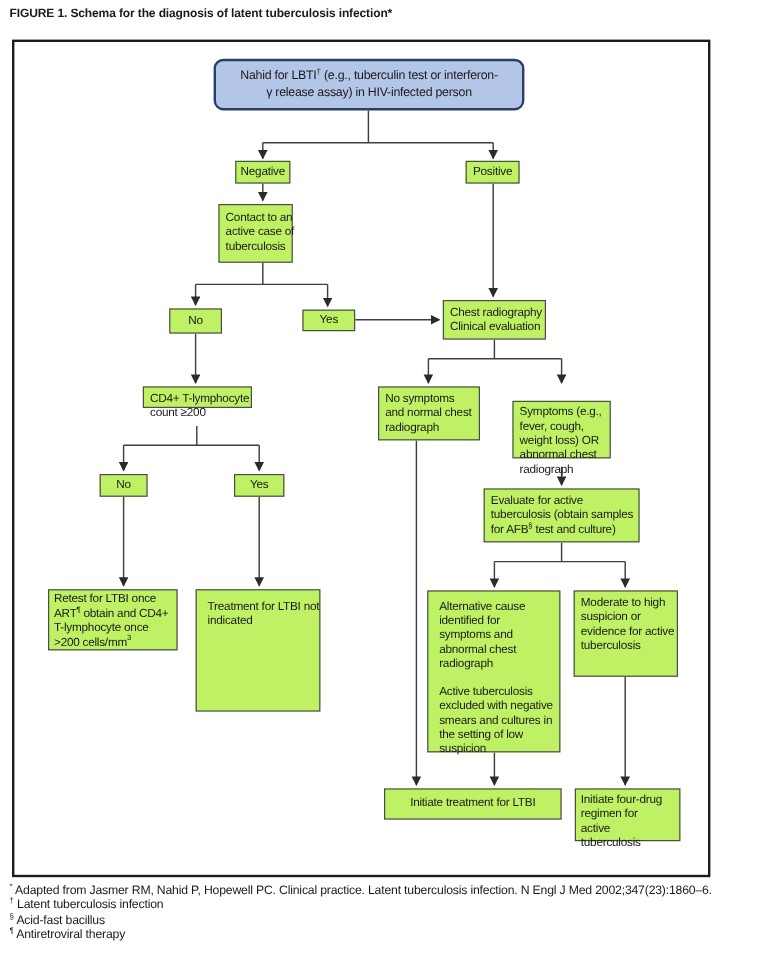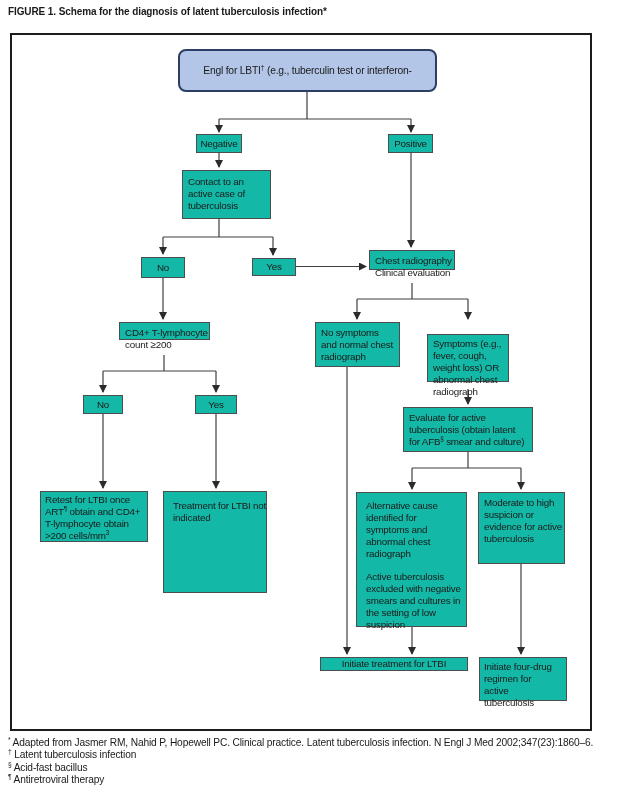--- a/index.html
+++ b/index.html
@@ -10,21 +10,21 @@
   .fig-title{
     position:absolute;left:8px;top:6px;font-size:10px;font-weight:bold;
     letter-spacing:-0.1px;white-space:nowrap;
   }
   .frame{
     position:absolute;left:10px;top:33px;width:582px;height:698px;
     border:2px solid #1c1c1c;box-sizing:border-box;background:transparent;
   }
   svg.connectors{position:absolute;left:0;top:0;pointer-events:none;}
   .node{
-    position:absolute;background:#14b8a6;border:1px solid var(--node_border,#4d4d4d);
+    position:absolute;background:#bef264;border:1px solid var(--node_border,#4d4d4d);
     box-sizing:border-box;font-size:9.8px;line-height:12px;letter-spacing:-0.2px;
     padding:4px 5px;color:var(--text,#1a1a1a);white-space:nowrap;
   }
   .node.small{display:flex;align-items:center;justify-content:center;padding:0;text-align:center;}
   .node.root{
     background:var(--root_fill,#b3c6e7);border:2px solid var(--root_border,#2c3e66);
     border-radius:8px;display:flex;flex-direction:column;align-items:center;justify-content:center;
     font-size:10.3px;line-height:13.5px;text-align:center;white-space:nowrap;
   }
   .node p{margin:4px;padding:0;}
@@ -65,70 +65,71 @@
     <path d="M468,389 V404" marker-end="url(#ah)"></path>
     <path d="M412,468 V489" marker-end="url(#ah)"></path>
     <path d="M521,468 V489" marker-end="url(#ah)"></path>
     <path d="M347,367 V654" marker-end="url(#ah)"></path>
     <path d="M412,627 V654" marker-end="url(#ah)"></path>
     <path d="M521,548 V654" marker-end="url(#ah)"></path>
   </g>
 </svg>
 
 <div class="node root" style="left:178px;top:49px;width:259px;height:43px">
-  <div><span>Engl for LBTI</span><sup class="s">†</sup><span> (e.g., tuberculin test or interferon-</span></div>
+  <div><span>Nahid for LBTI</span><sup class="s">†</sup><span> (e.g., tuberculin test or interferon-</span></div>
+  <div>γ release assay) in HIV-infected person</div>
 </div>
 
 <div class="node small" style="left:196px;top:134px;width:46px;height:19px">Negative</div>
 
 <div class="node small" style="left:388px;top:134px;width:45px;height:19px">Positive</div>
 
-<div class="node" style="left:182px;top:170px;width:89px;height:49px;padding-top:5px">Contact to an<br>active case of<br>tuberculosis</div>
+<div class="node" style="left:182px;top:170px;width:62px;height:49px;padding-top:5px">Contact to an<br>active case of<br>tuberculosis</div>
 
 <div class="node small" style="left:141px;top:257px;width:44px;height:21px">No</div>
 
 <div class="node small" style="left:252px;top:258px;width:44px;height:18px">Yes</div>
 
-<div class="node" style="left:369px;top:250px;width:86px;height:20px">Chest radiography<br>Clinical evaluation</div>
+<div class="node" style="left:369px;top:250px;width:86px;height:33px">Chest radiography<br>Clinical evaluation</div>
 
 <div class="node" style="left:119px;top:322px;width:91px;height:18px">CD4+ T-lymphocyte<br>count ≥200</div>
 
 <div class="node small" style="left:83px;top:395px;width:40px;height:19px">No</div>
 
 <div class="node small" style="left:195px;top:395px;width:42px;height:19px">Yes</div>
 
 <div class="node" style="left:40px;top:491px;width:108px;height:51px;padding:2px 4px">
   <span>Retest for LTBI once</span><br>
   <span>ART</span><sup class="s">¶</sup><span> obtain and CD4+</span><br>
-  <span>T-lymphocyte obtain</span><br>
+  <span>T-lymphocyte once</span><br>
   <span>&gt;200 cells/mm</span><sup class="s">3</sup>
 </div>
 
 <div class="node" style="left:163px;top:491px;width:104px;height:102px">
   <p>Treatment for LTBI not<br>indicated</p>
 </div>
 
 <div class="node" style="left:315px;top:322px;width:85px;height:45px">No symptoms<br>and normal chest<br>radiograph</div>
 
 <div class="node" style="left:427px;top:334px;width:82px;height:48px;padding-top:3px">Symptoms (e.g.,<br>fever, cough,<br>weight loss) OR<br>abnormal chest<br>radiograph</div>
 
 <div class="node" style="left:403px;top:407px;width:130px;height:45px">
   <span>Evaluate for active</span><br>
-  <span>tuberculosis (obtain latent</span><br>
-  <span>for AFB</span><sup class="s">§</sup><span> smear and culture)</span>
+  <span>tuberculosis (obtain samples</span><br>
+  <span>for AFB</span><sup class="s">§</sup><span> test and culture)</span>
 </div>
 
 <div class="node" style="left:356px;top:492px;width:111px;height:135px;padding:3px 5px">
   <p>Alternative cause<br>identified for<br>symptoms and<br>abnormal chest<br>radiograph</p>
   <p class="p2">Active tuberculosis<br>excluded with negative<br>smears and cultures in<br>the setting of low<br>suspicion</p>
 </div>
 
 <div class="node" style="left:478px;top:492px;width:87px;height:72px">Moderate to high<br>suspicion or<br>evidence for active<br>tuberculosis</div>
 
-<div class="node small" style="left:320px;top:657px;width:148px;height:14px">Initiate treatment for LTBI</div>
+<div class="node small" style="left:320px;top:657px;width:148px;height:26px">Initiate treatment for LTBI</div>
 
 <div class="node" style="left:479px;top:657px;width:88px;height:44px;padding:3px 4px">Initiate four-drug<br>regimen for<br>active<br>tuberculosis</div>
 
 <div class="footnotes">
   <div class="fn"><sup class="s">*</sup><span> Adapted from Jasmer RM, Nahid P, Hopewell PC. Clinical practice. Latent tuberculosis infection. N Engl J Med 2002;347(23):1860–6.</span></div>
   <div class="fn"><sup class="s">†</sup><span> Latent tuberculosis infection</span></div>
   <div class="fn"><sup class="s">§</sup><span> Acid-fast bacillus</span></div>
   <div class="fn"><sup class="s">¶</sup><span> Antiretroviral therapy</span></div>
 </div>
 

